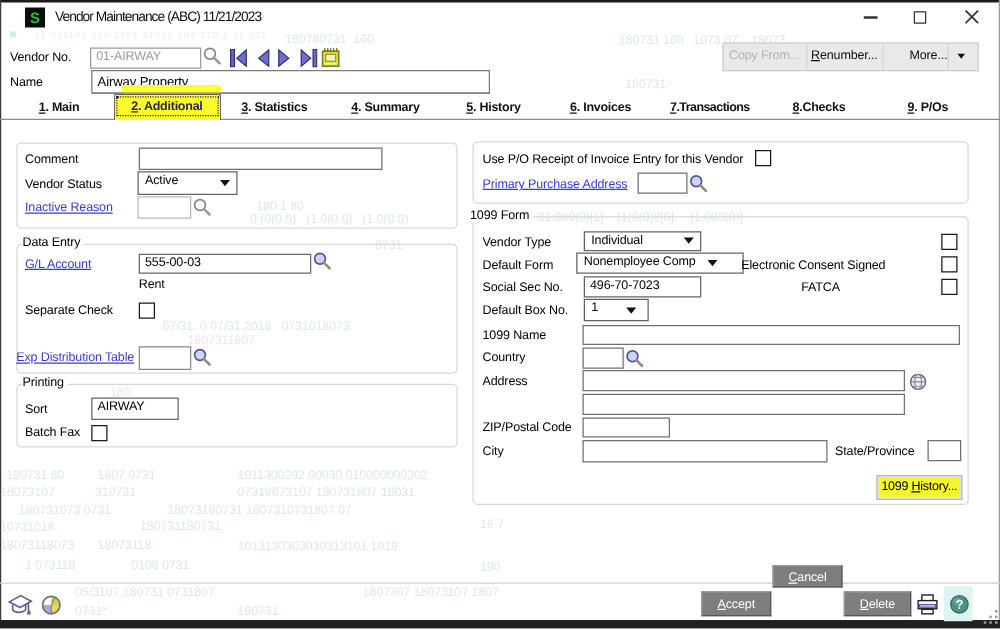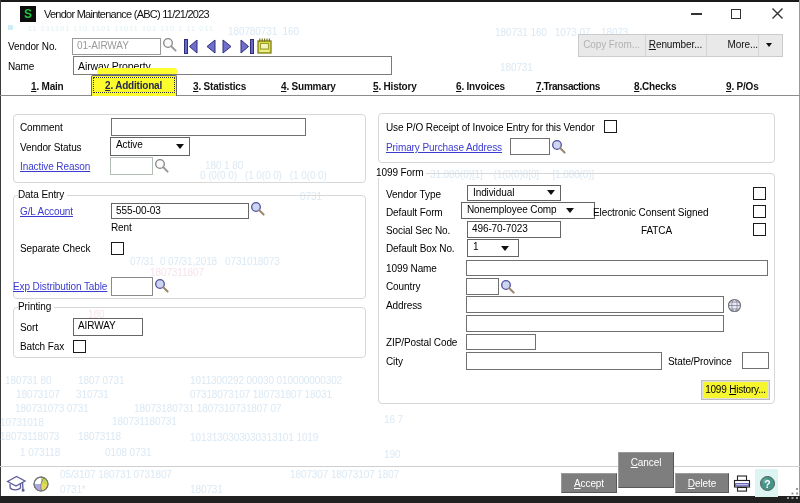--- a/index.html
+++ b/index.html
@@ -43,21 +43,21 @@
   <div class="ghost" style="left:205px;top:160px;">180 1 80</div>
   <div class="ghost" style="left:200px;top:170px;">0 (0(0 0)&nbsp;&nbsp;&nbsp;(1 0(0 0)&nbsp;&nbsp;&nbsp;(1 0(0 0)</div>
   <div class="ghost" style="left:430px;top:169px;">31.080(0)[1]&nbsp;&nbsp;&nbsp;&nbsp;(1(0(0)8[0]&nbsp;&nbsp;&nbsp;&nbsp;&nbsp;[1.080(0)]</div>
   <div class="ghost" style="left:300px;top:191px;">0731</div>
   <div class="ghost" style="left:130px;top:256px;">07/31&nbsp;&nbsp;0 07/31,2018&nbsp;&nbsp;&nbsp;0731018073</div>
   <div class="ghostp" style="left:150px;top:267px;">1807311807</div>
   <div class="ghostp" style="left:88px;top:309px;">180</div>
   <div class="ghost" style="left:5px;top:375px;">180731 80</div>
   <div class="ghost" style="left:78px;top:375px;">1807 0731</div>
   <div class="ghost" style="left:190px;top:375px;">1011300292 00030 010000000302</div>
-  <div class="ghost" style="left:0px;top:389px;padding-left:16px;">18073107</div>
+  <div class="ghost" style="left:0px;top:389px;">18073107</div>
   <div class="ghost" style="left:76px;top:389px;">310731</div>
   <div class="ghost" style="left:190px;top:389px;">07318073107 180731807 18031</div>
   <div class="ghost" style="left:15px;top:403px;">180731073 0731</div>
   <div class="ghost" style="left:112px;top:403px;margin-left:22px;">18073180731 1807310731807 07</div>
   <div class="ghost" style="left:0px;top:417px;">10731018</div>
   <div class="ghost" style="left:112px;top:416px;">180731180731</div>
   <div class="ghost" style="left:0px;top:431px;">18073118073</div>
   <div class="ghost" style="left:78px;top:431px;">18073118</div>
   <div class="ghost" style="left:190px;top:432px;">1013130303030313101 1019</div>
   <div class="ghost" style="left:20px;top:447px;">1 073118</div>
@@ -238,21 +238,21 @@
 
   <svg class="ab" style="left:33px;top:476px;" width="16" height="16" viewBox="0 0 16 16">
     <circle cx="8" cy="8" r="7" fill="#fff" stroke="#777" stroke-width="1.2"></circle>
     <path d="M8 1 A7 7 0 0 1 15 8 L8 8 Z" fill="#c9d84a"></path>
     <path d="M15 8 A7 7 0 0 1 8 15 L8 8 Z" fill="#e8d95a"></path>
     <path d="M1 8 A7 7 0 0 0 8 15 L8 8 Z" fill="#a9a9e0"></path>
     <path d="M11 2 C8 6 7 10 8.5 14.5" fill="none" stroke="#888" stroke-width="1"></path>
     <circle cx="8" cy="8" r="6.9" fill="none" stroke="#777" stroke-width="1.2"></circle>
   </svg>
   <div class="gray3d" style="left:561px;top:473px;width:56px;height:20px;line-height:19px;"><u>A</u>ccept</div>
-  <div class="gray3d" style="left:618px;top:452px;width:56px;height:36px;line-height:19px;"><u>C</u>ancel</div>
+  <div class="gray3d" style="left:618px;top:452px;width:56px;height:18px;line-height:19px;"><u>C</u>ancel</div>
   <div class="gray3d" style="left:675px;top:473px;width:54px;height:20px;line-height:19px;"><u>D</u>elete</div>
 
   <svg class="ab" style="left:733px;top:475px;" width="18" height="18" viewBox="0 0 18 18">
     <rect x="4.5" y="1" width="9" height="4.5" fill="#fff" stroke="#222" stroke-width="1.1"></rect>
     <rect x="1.5" y="5.5" width="15" height="6.5" fill="#fdfdff" stroke="#222" stroke-width="1.1"></rect>
     <rect x="2.6" y="8.6" width="12.8" height="2.2" fill="#c9c9ef" stroke="#5252b0" stroke-width="0.9"></rect>
     <rect x="4.5" y="12.5" width="9" height="3.6" fill="#fff" stroke="#222" stroke-width="1.1"></rect>
   </svg>
 
   <div class="ab" style="left:755px;top:469px;width:23px;height:28px;background:#dcf5f3;"></div>

